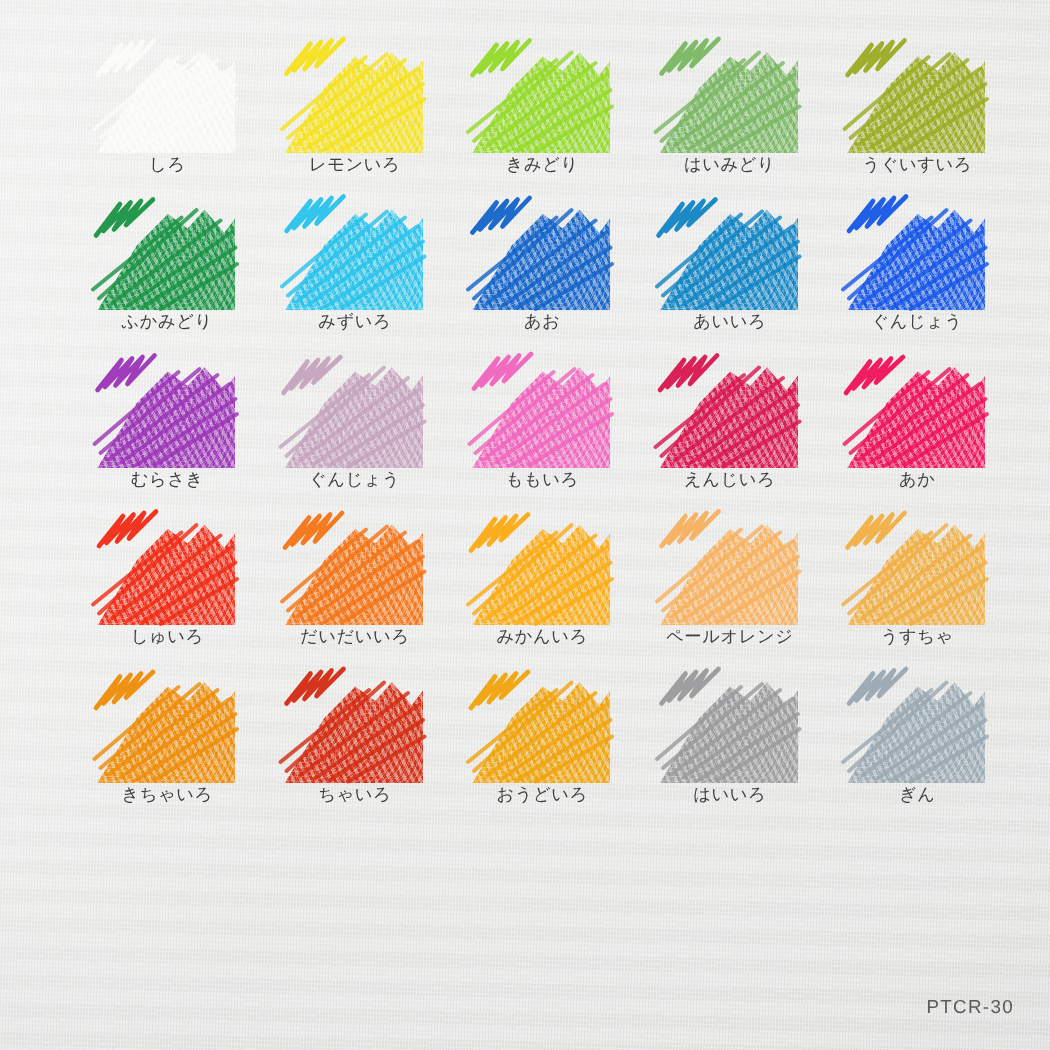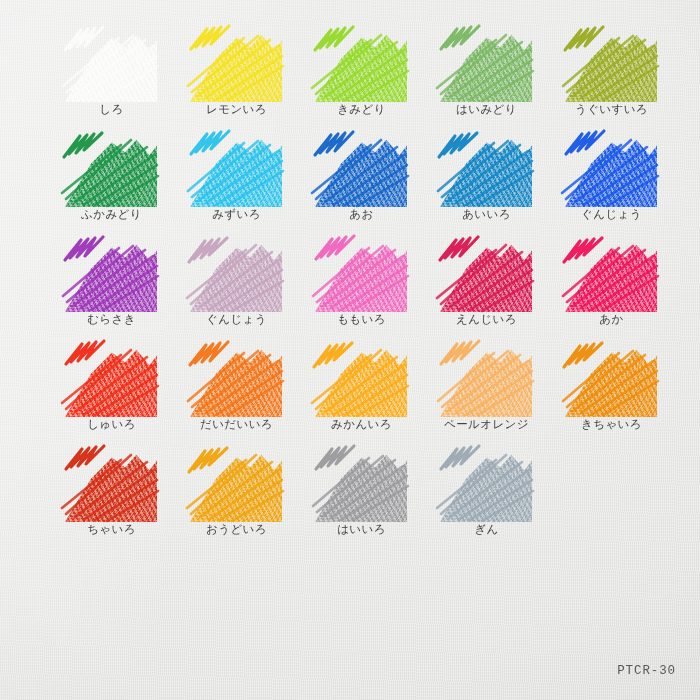--- a/index.html
+++ b/index.html
@@ -174,21 +174,21 @@
   }
 
   #product-code {
     position: absolute;
     right: 24px;
     bottom: 22px;
     font-size: 12.5px;
     letter-spacing: .9px;
     color: #5a5a5c;
     z-index: 3;
-    font-family: Liberation Mono, monospace;
+    font-family: Liberation Sans, sans-serif;
   }
 </style>
 </head>
 <body>
 
 <div id="sheet">
   <div id="grid">
       <div class="cell">
         <div class="swatch-wrap" style="--c: #fbfbfa;">
           <div class="scrawl">
@@ -544,20 +544,39 @@
             <div class="zig">
               <svg width="58" height="40" viewBox="0 0 58 40">
                 <path d="M5 25 L21 5 L10 23 L28 4 L17 22 L35 3 L25 20 L43 2" stroke-width="3.1"></path>
               </svg>
             </div>
           </div>
         </div>
         <div class="label">ペールオレンジ</div>
       </div>
       <div class="cell">
+        <div class="swatch-wrap" style="--c: #f1ae42;">
+          <div class="scrawl">
+            <div class="body"></div>
+            <div class="grain"></div>
+            <div class="sweep">
+              <svg width="98" height="76" viewBox="0 0 98 76">
+                <path d="M5 68 L70 9 M14 71 L86 16 M24 73 L93 24 M34 74 L96 34 M46 75 L97 45 M1 62 L60 14" stroke-width="2.6"></path>
+              </svg>
+            </div>
+            <div class="zig">
+              <svg width="58" height="40" viewBox="0 0 58 40">
+                <path d="M4 26 L20 6 L9 24 L27 5 L16 23 L34 4 L24 22 L42 3" stroke-width="3.1"></path>
+              </svg>
+            </div>
+          </div>
+        </div>
+        <div class="label">うすちゃ</div>
+      </div>
+      <div class="cell">
         <div class="swatch-wrap" style="--c: #ee8b06;">
           <div class="scrawl">
             <div class="body"></div>
             <div class="grain"></div>
             <div class="sweep">
               <svg width="98" height="76" viewBox="0 0 98 76">
                 <path d="M6 66 L72 10 M12 70 L84 14 M20 72 L92 20 M30 74 L96 30 M42 74 L97 40 M2 60 L58 12" stroke-width="2.6"></path>
               </svg>
             </div>
             <div class="zig">

